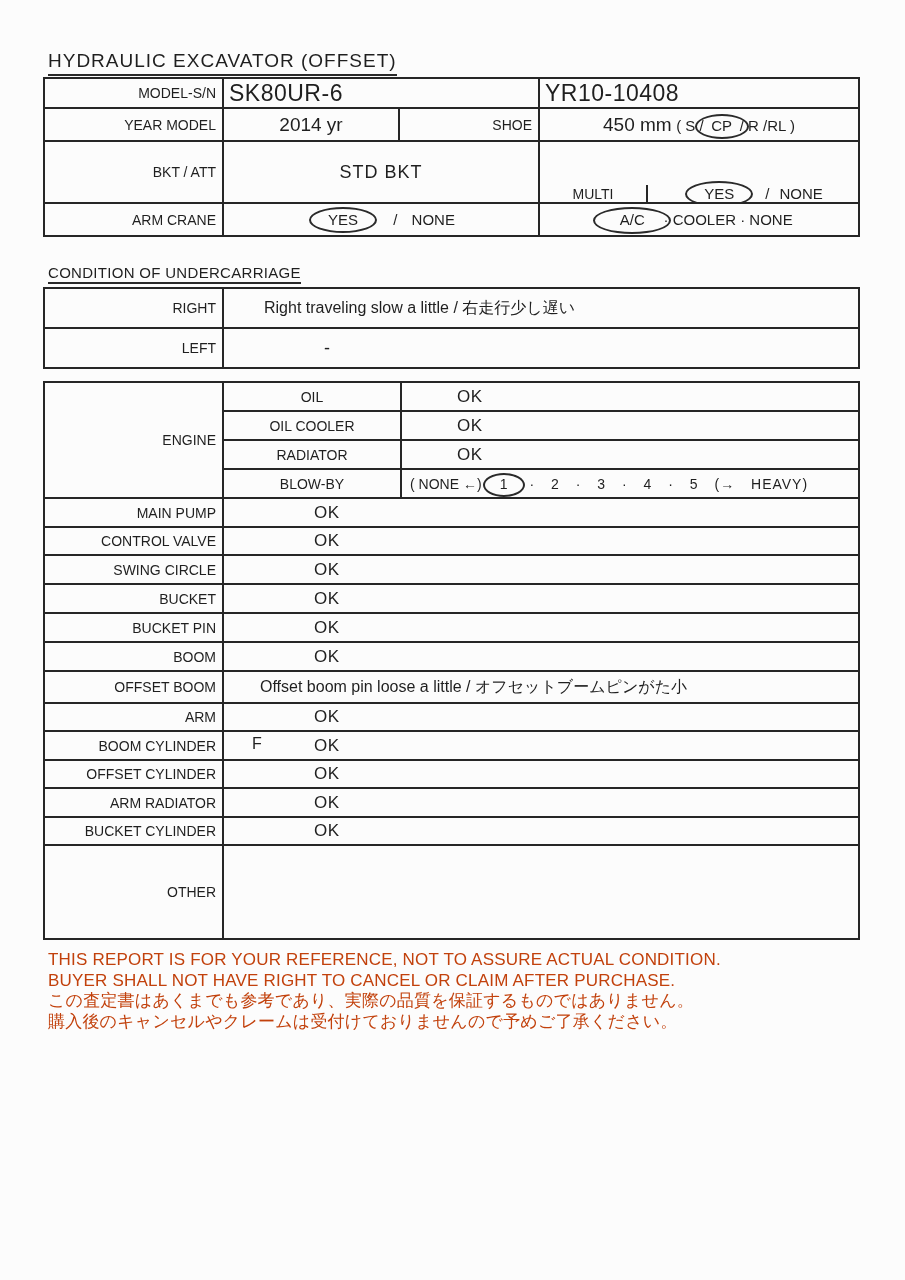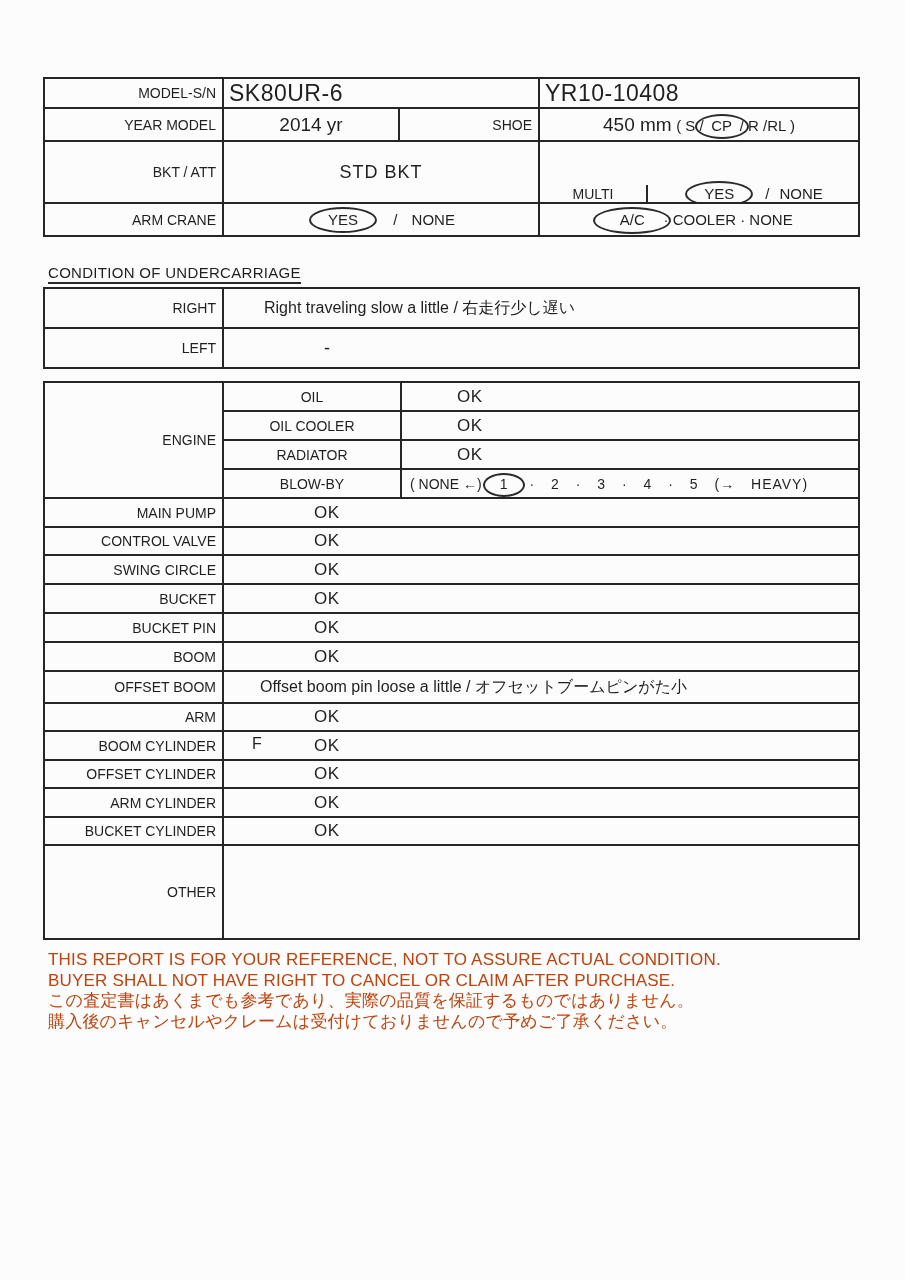--- a/index.html
+++ b/index.html
@@ -60,20 +60,21 @@
     white-space:nowrap;
   }
   .h30{height:30px}.h33{height:33px}.h40{height:40px}
   .h29{height:29px}.h28{height:28px}.h32{height:32px}.h94{height:94px}
 </style>
 </head>
 <body>
 
 <div class="page">
 
+  <div class="doc-title">HYDRAULIC EXCAVATOR (OFFSET)</div>
 
   <table class="t1">
     <colgroup>
         <col style="width:179px">
         <col style="width:176px">
         <col style="width:140px">
         <col style="width:320px">
       </colgroup>
     <tbody>
         <tr class="h30">
@@ -199,21 +200,21 @@
     </tr>
     <tr class="h29">
       <td class="lbl">BOOM CYLINDER</td>
       <td class="val stray-wrap" colspan="2"><span class="stray">F</span><span>OK</span></td>
     </tr>
     <tr class="h28">
       <td class="lbl">OFFSET CYLINDER</td>
       <td class="val" colspan="2">OK</td>
     </tr>
     <tr class="h29">
-      <td class="lbl">ARM CYLINDER</td>
+      <td class="lbl">ARM RADIATOR</td>
       <td class="val" colspan="2">OK</td>
     </tr>
     <tr class="h28">
       <td class="lbl">BUCKET CYLINDER</td>
       <td class="val" colspan="2">OK</td>
     </tr>
     <tr class="h94">
       <td class="lbl other-lbl">OTHER</td>
       <td class="val" colspan="2"></td>
     </tr>

